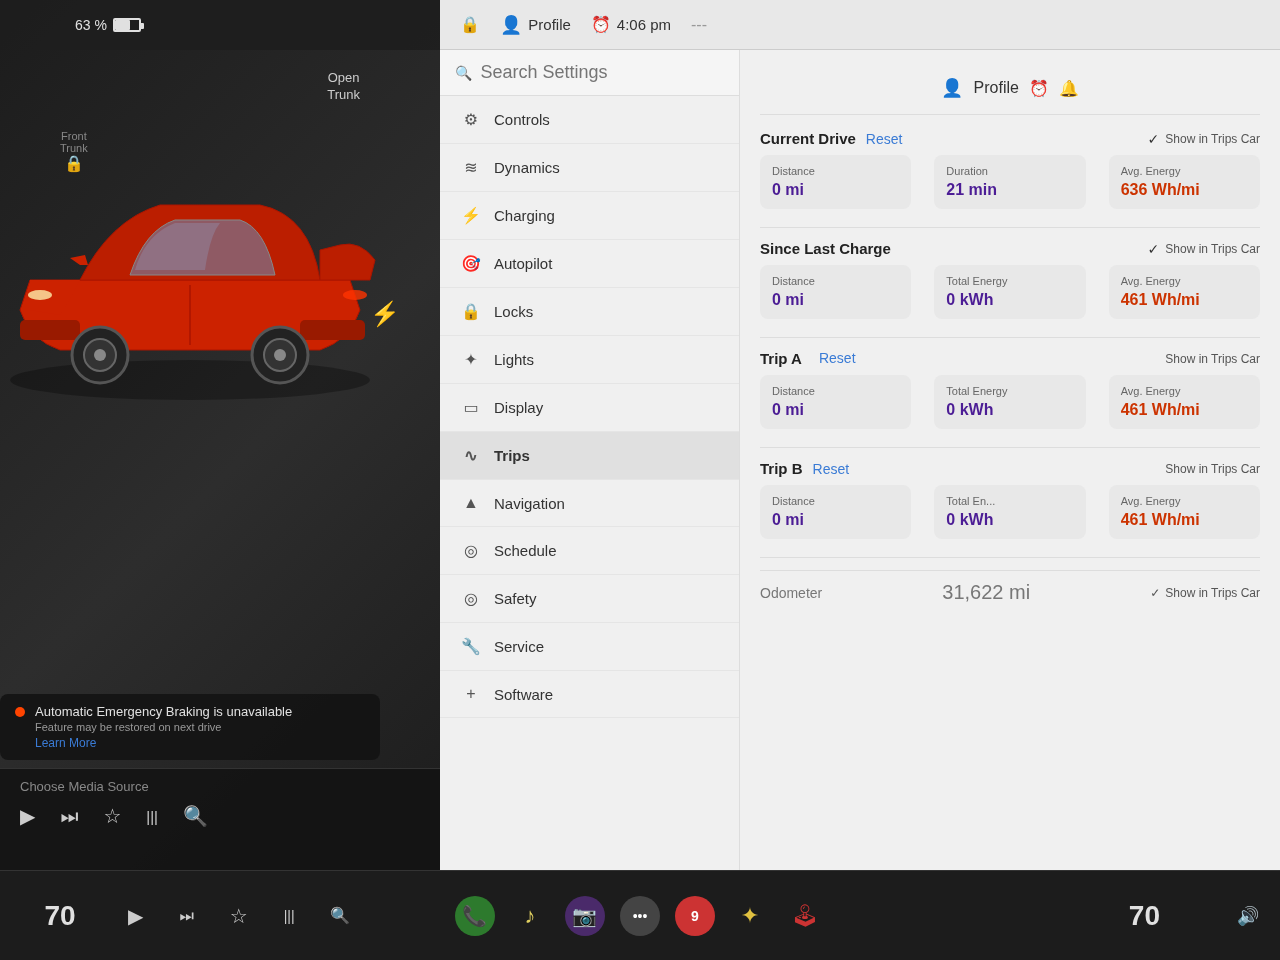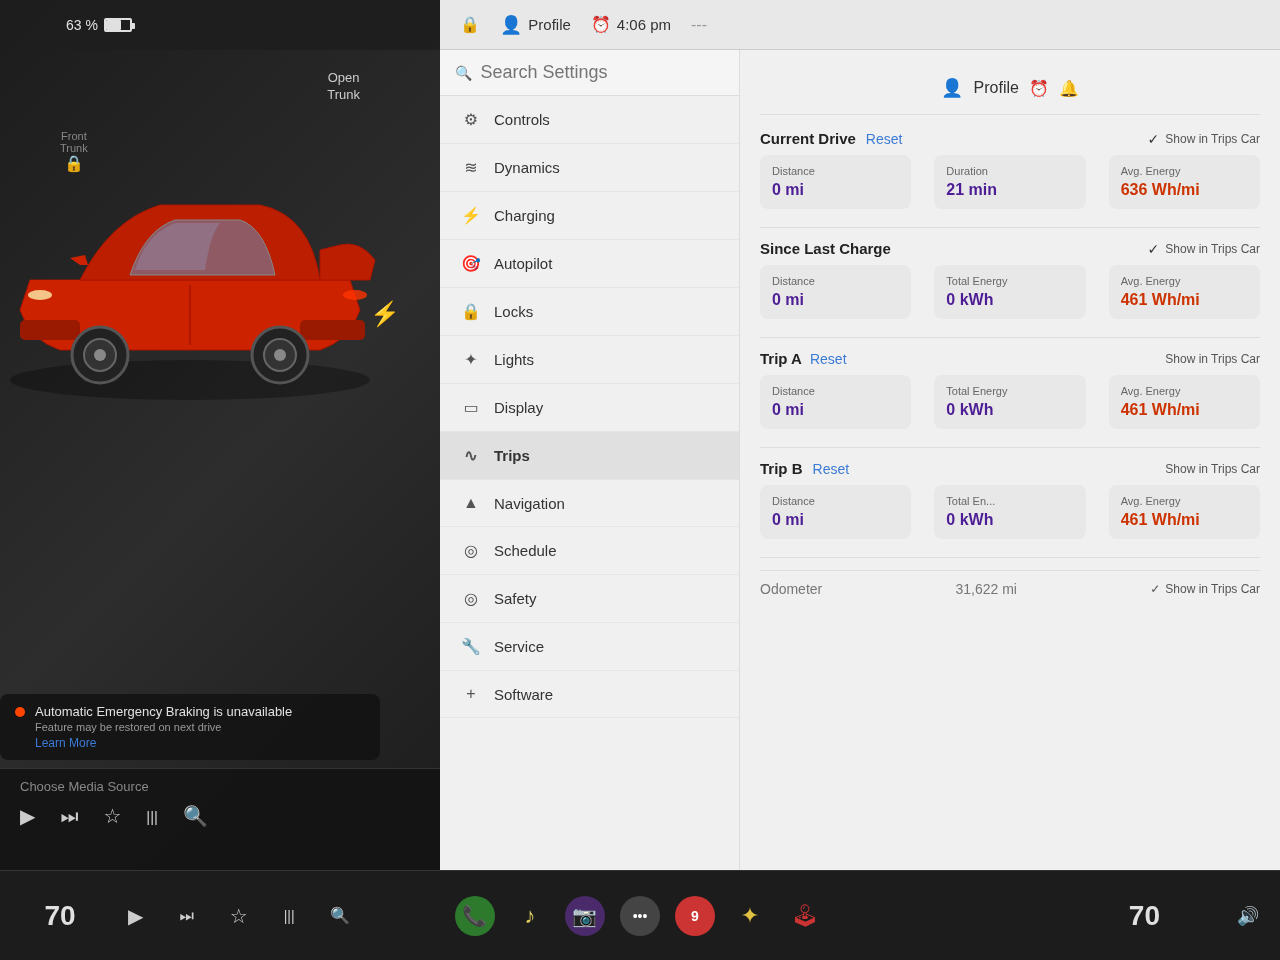--- a/index.html
+++ b/index.html
@@ -47,21 +47,21 @@
     }
 
     
     .left-top-bar {
       position: absolute;
       top: 0; left: 0;
       width: 440px;
       height: 50px;
       display: flex;
       align-items: center;
-      padding: 0 6px;
+      padding: 0 15px;
       background: rgba(30,30,30,0.9);
     }
 
     .battery-info {
       display: flex;
       align-items: center;
       gap: 6px;
       margin-left: 60px;
     }
 
@@ -328,21 +328,21 @@
       border-top: 1px solid #ddd;
       margin-top: 5px;
     }
 
     .odometer-label {
       font-size: 14px;
       color: #777;
     }
 
     .odometer-value {
-      font-size: 14px;
+      font-size: 20px;
       color: #777;
     }
 
     .odometer-show {
       display: flex;
       align-items: center;
       gap: 5px;
       font-size: 12px;
       color: #555;
     }
@@ -773,21 +773,21 @@
           <div class="stat-label">Avg. Energy</div>
           <div class="stat-value energy">461 Wh/mi</div>
         </div>
       </div>
     </div>
 
     <div class="section-divider"></div>
 
     <div class="trip-section">
       <div class="section-header">
-        <div style="display:flex; align-items:center; gap:8px;">
+        <div style="display:flex; gap:17px;">
           <span class="section-title">Trip A</span>
           <span class="section-reset">Reset</span>
         </div>
         <div class="section-checkbox">
           <span class="show-in-trips-label">Show in Trips Car</span>
         </div>
       </div>
       <div class="stats-grid">
         <div class="stat-card">
           <div class="stat-label">Distance</div>

